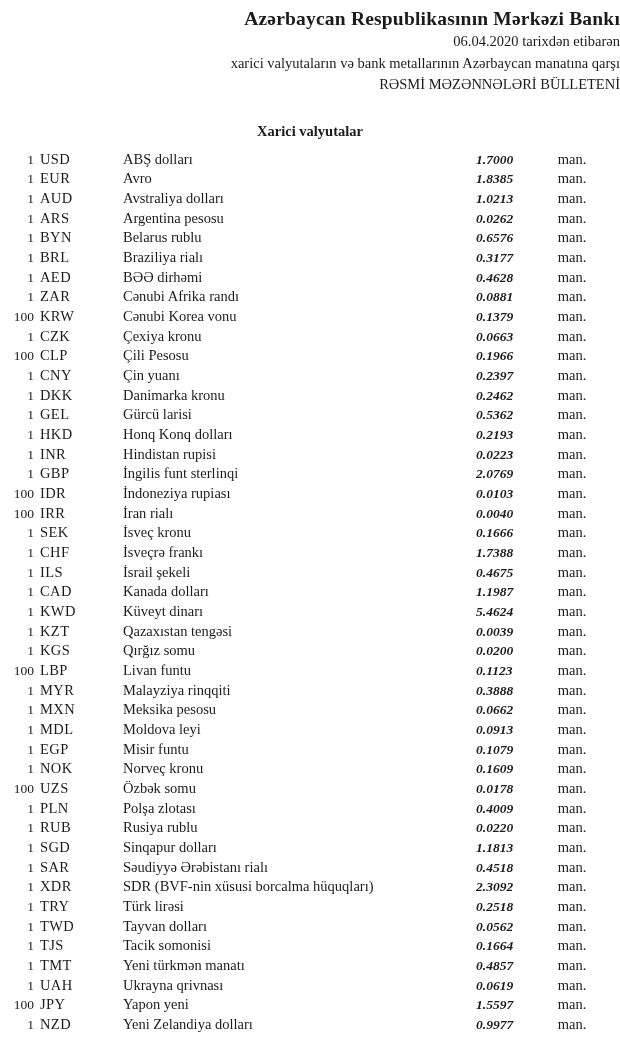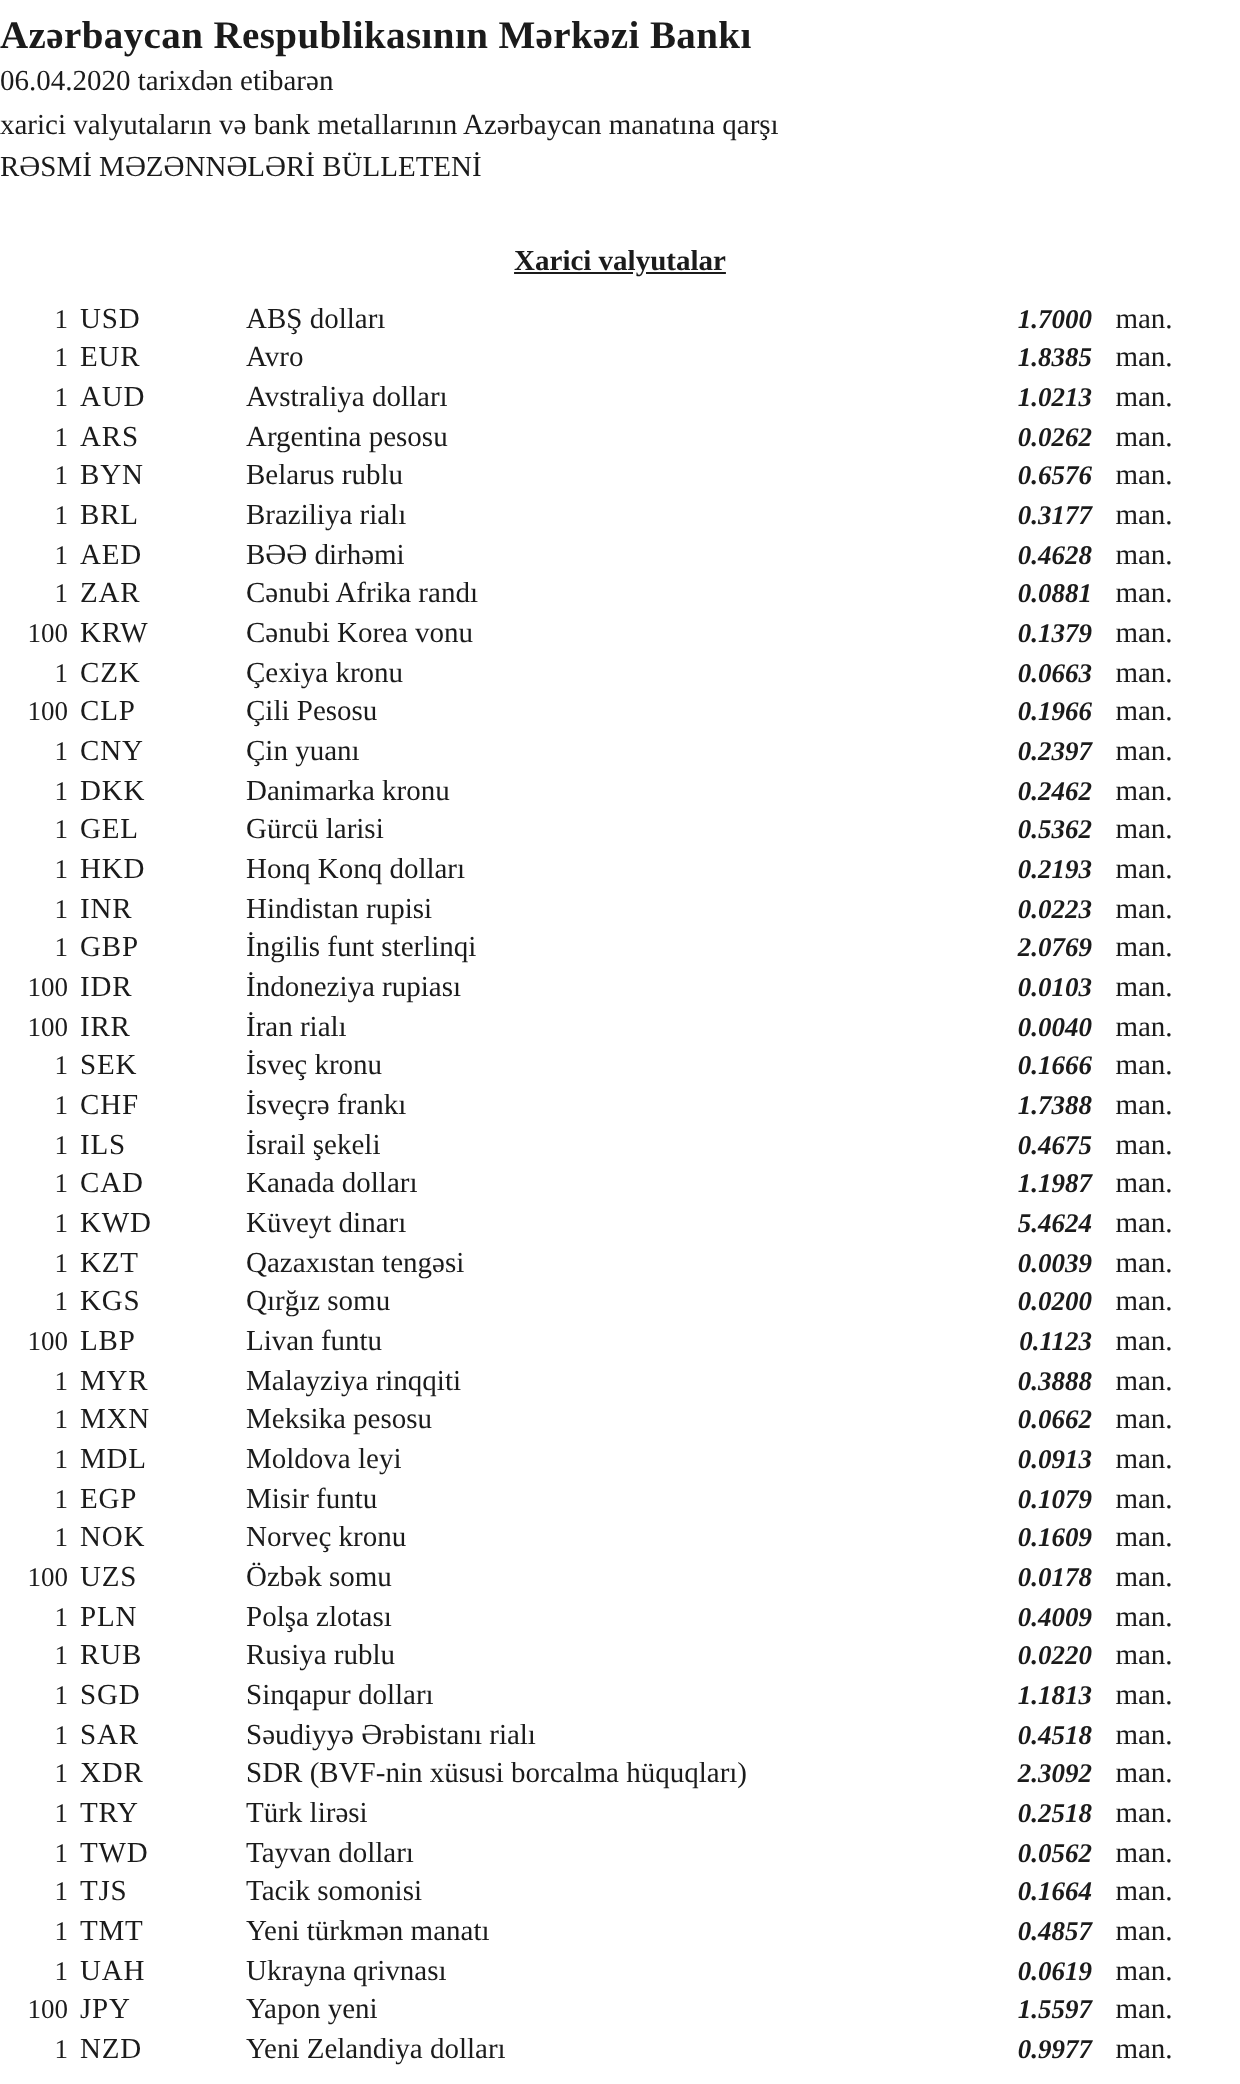--- a/index.html
+++ b/index.html
@@ -14,42 +14,41 @@
     font-family: "Liberation Serif", serif;
     overflow: hidden;
   }
   .page {
     position: relative;
     width: 620px;
     height: 1042px;
     background: #ffffff;
   }
   .doc-header {
-    text-align: left;
+    text-align: right;
     padding-top: 7px;
   }
   .doc-title {
     margin: 0;
     font-size: 19.5px;
     font-weight: bold;
     line-height: 24px;
     letter-spacing: 0.2px;
   }
   .hline {
     font-size: 14.5px;
     font-weight: normal;
     line-height: 21.5px;
   }
   .section-title {
     margin-top: 27px;
     text-align: center;
     font-size: 14.5px;
     font-weight: bold;
     line-height: 17px;
-    text-decoration: underline;
   }
   .rates-table {
     margin-top: 10px;
   }
   .row {
     display: grid;
     grid-template-columns: 34px 46px 1fr 70px 40px;
     column-gap: 6px;
     padding-right: 28px;
     height: 19.68px;
@@ -64,21 +63,21 @@
   }
   .code {
     letter-spacing: 0.4px;
   }
   .name {
     text-align: left;
     overflow: hidden;
     margin-left: 31px;
   }
   .rate {
-    text-align: right;
+    text-align: left;
     font-weight: bold;
     font-style: italic;
     font-size: 13.5px;
   }
   .unit {
     text-align: center;
   }
 </style>
 </head>
 <body>

